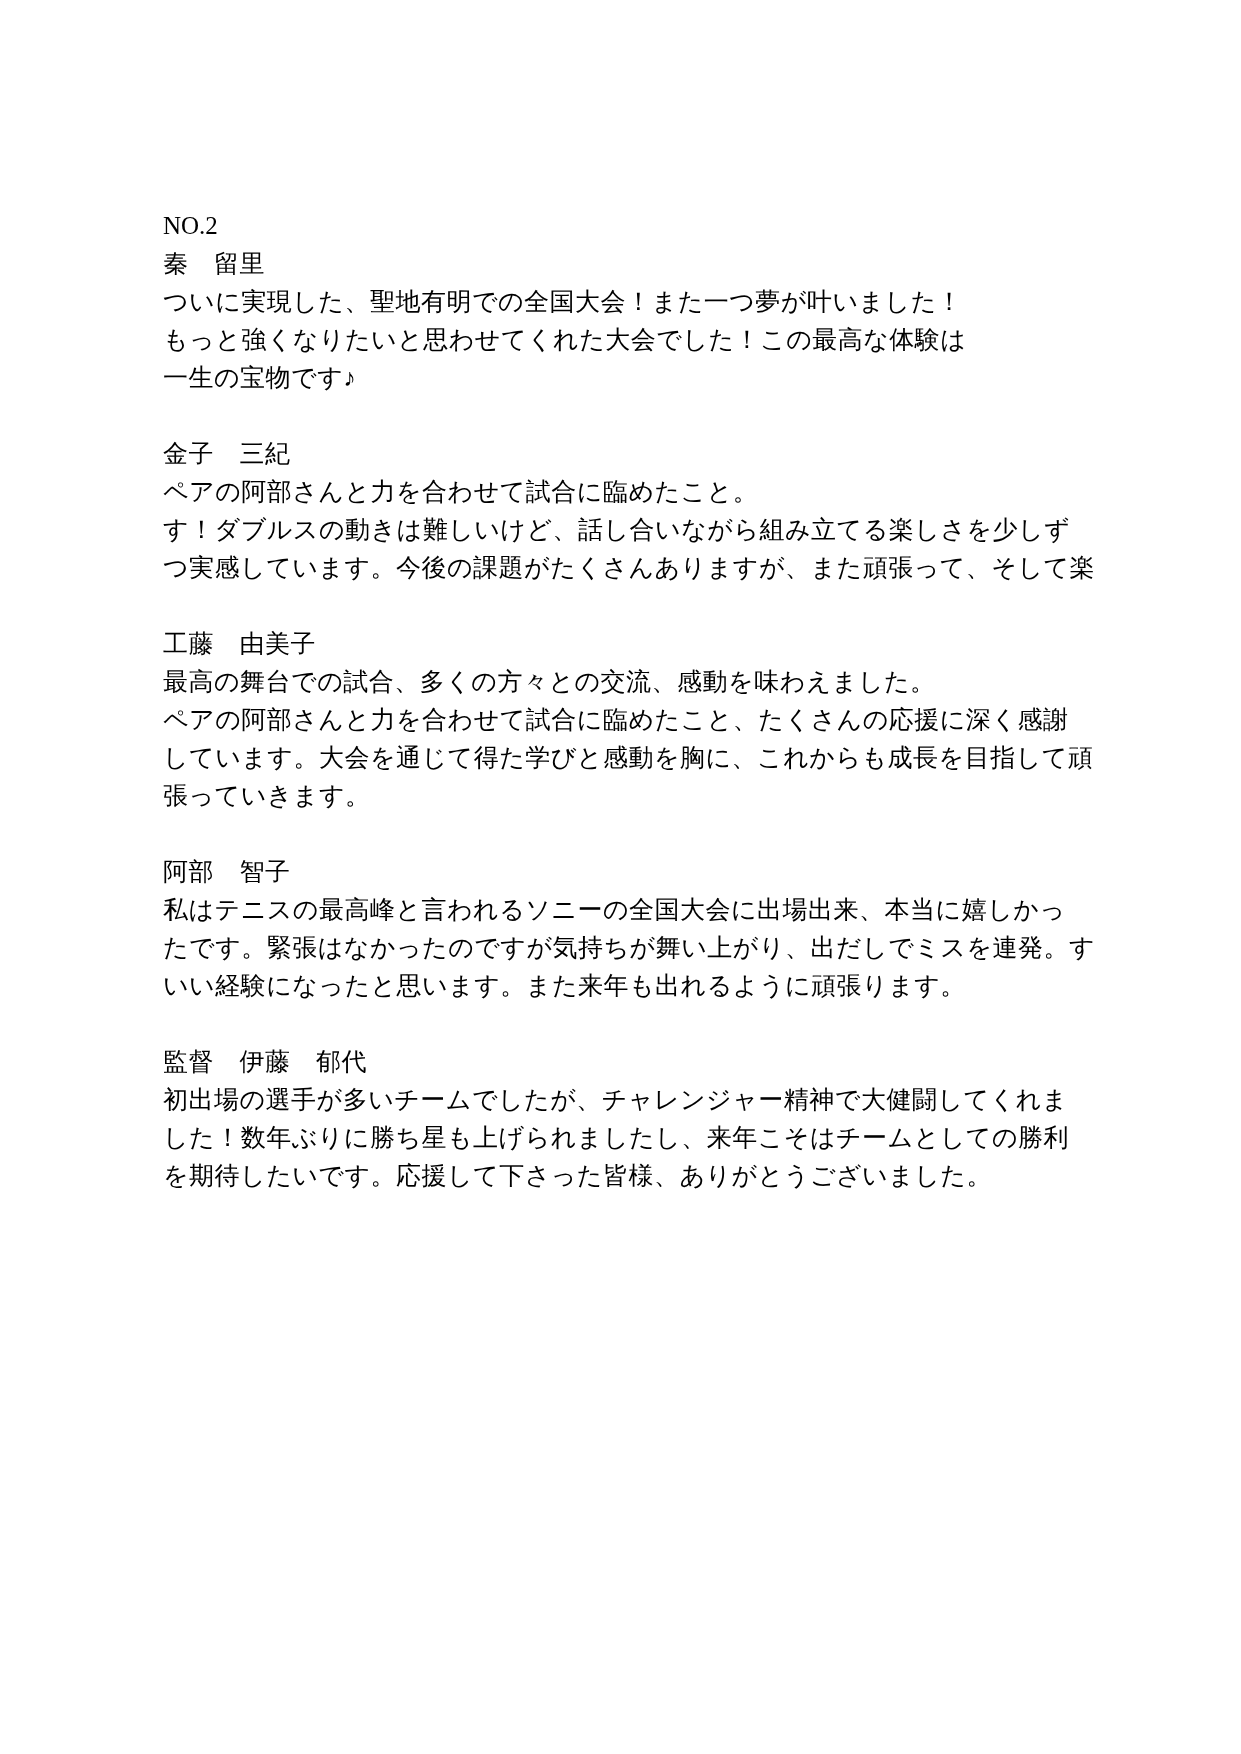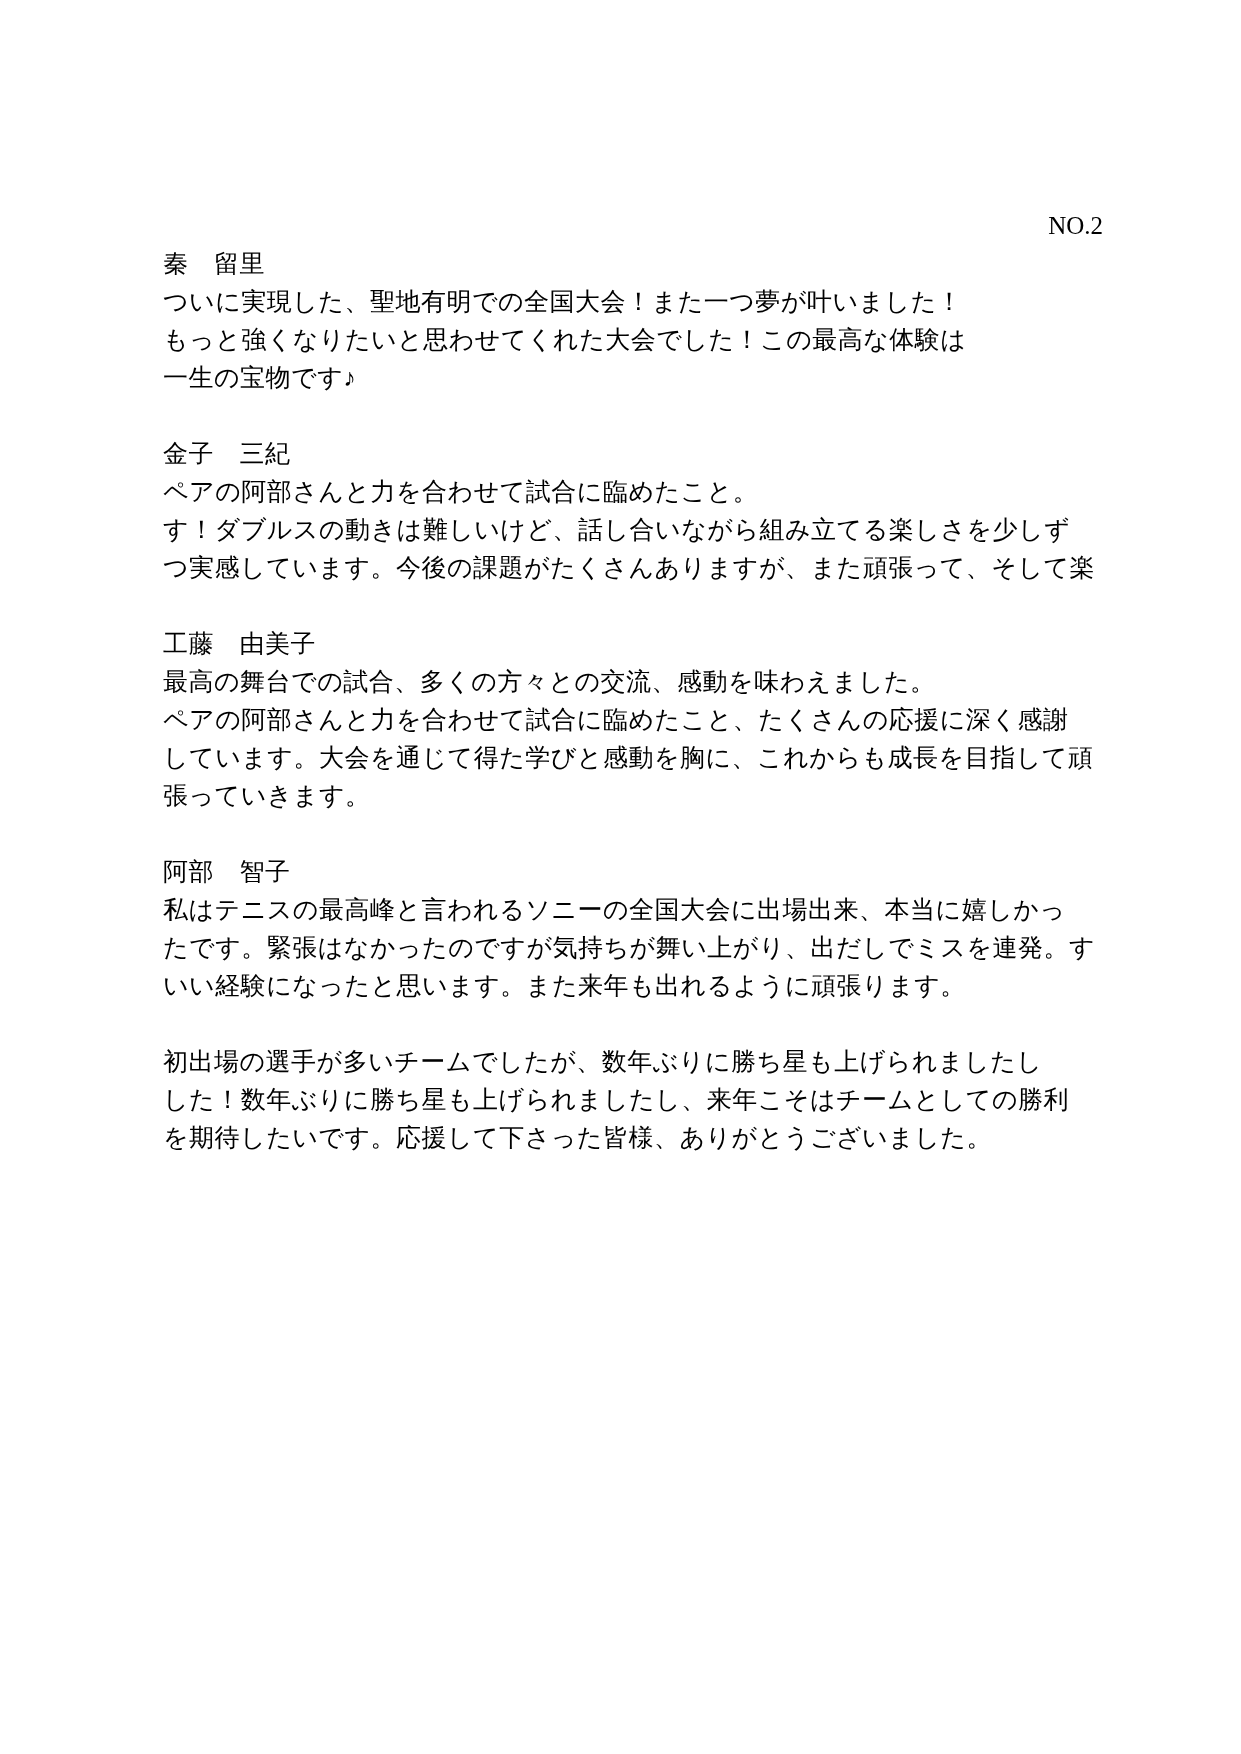--- a/index.html
+++ b/index.html
@@ -28,21 +28,20 @@
   .line {
     height: 38px;
     white-space: pre;
     letter-spacing: 0.5px;
   }
   .blank {
     height: 38px;
   }
   .section-label {
     letter-spacing: 0px;
-    text-align: right;
   }
 </style>
 </head>
 <body>
 
 <div class="page">
   <div class="content">
 
     <div class="line section-label">NO.2</div>
 
@@ -69,18 +68,19 @@
 
     <div class="line blank"></div>
 
     <div class="line">阿部　智子</div>
     <div class="line">私はテニスの最高峰と言われるソニーの全国大会に出場出来、本当に嬉しかっ</div>
     <div class="line">たです。緊張はなかったのですが気持ちが舞い上がり、出だしでミスを連発。す</div>
     <div class="line">いい経験になったと思います。また来年も出れるように頑張ります。</div>
 
     <div class="line blank"></div>
 
-    <div class="line">初出場の選手が多いチームでしたが、数年ぶりに勝ち星も上げられましたし</div>
+    <div class="line">監督　伊藤　郁代</div>
+    <div class="line">初出場の選手が多いチームでしたが、チャレンジャー精神で大健闘してくれま</div>
     <div class="line">した！数年ぶりに勝ち星も上げられましたし、来年こそはチームとしての勝利</div>
     <div class="line">を期待したいです。応援して下さった皆様、ありがとうございました。</div>
 
   </div>
 </div>
 
 </body></html>

